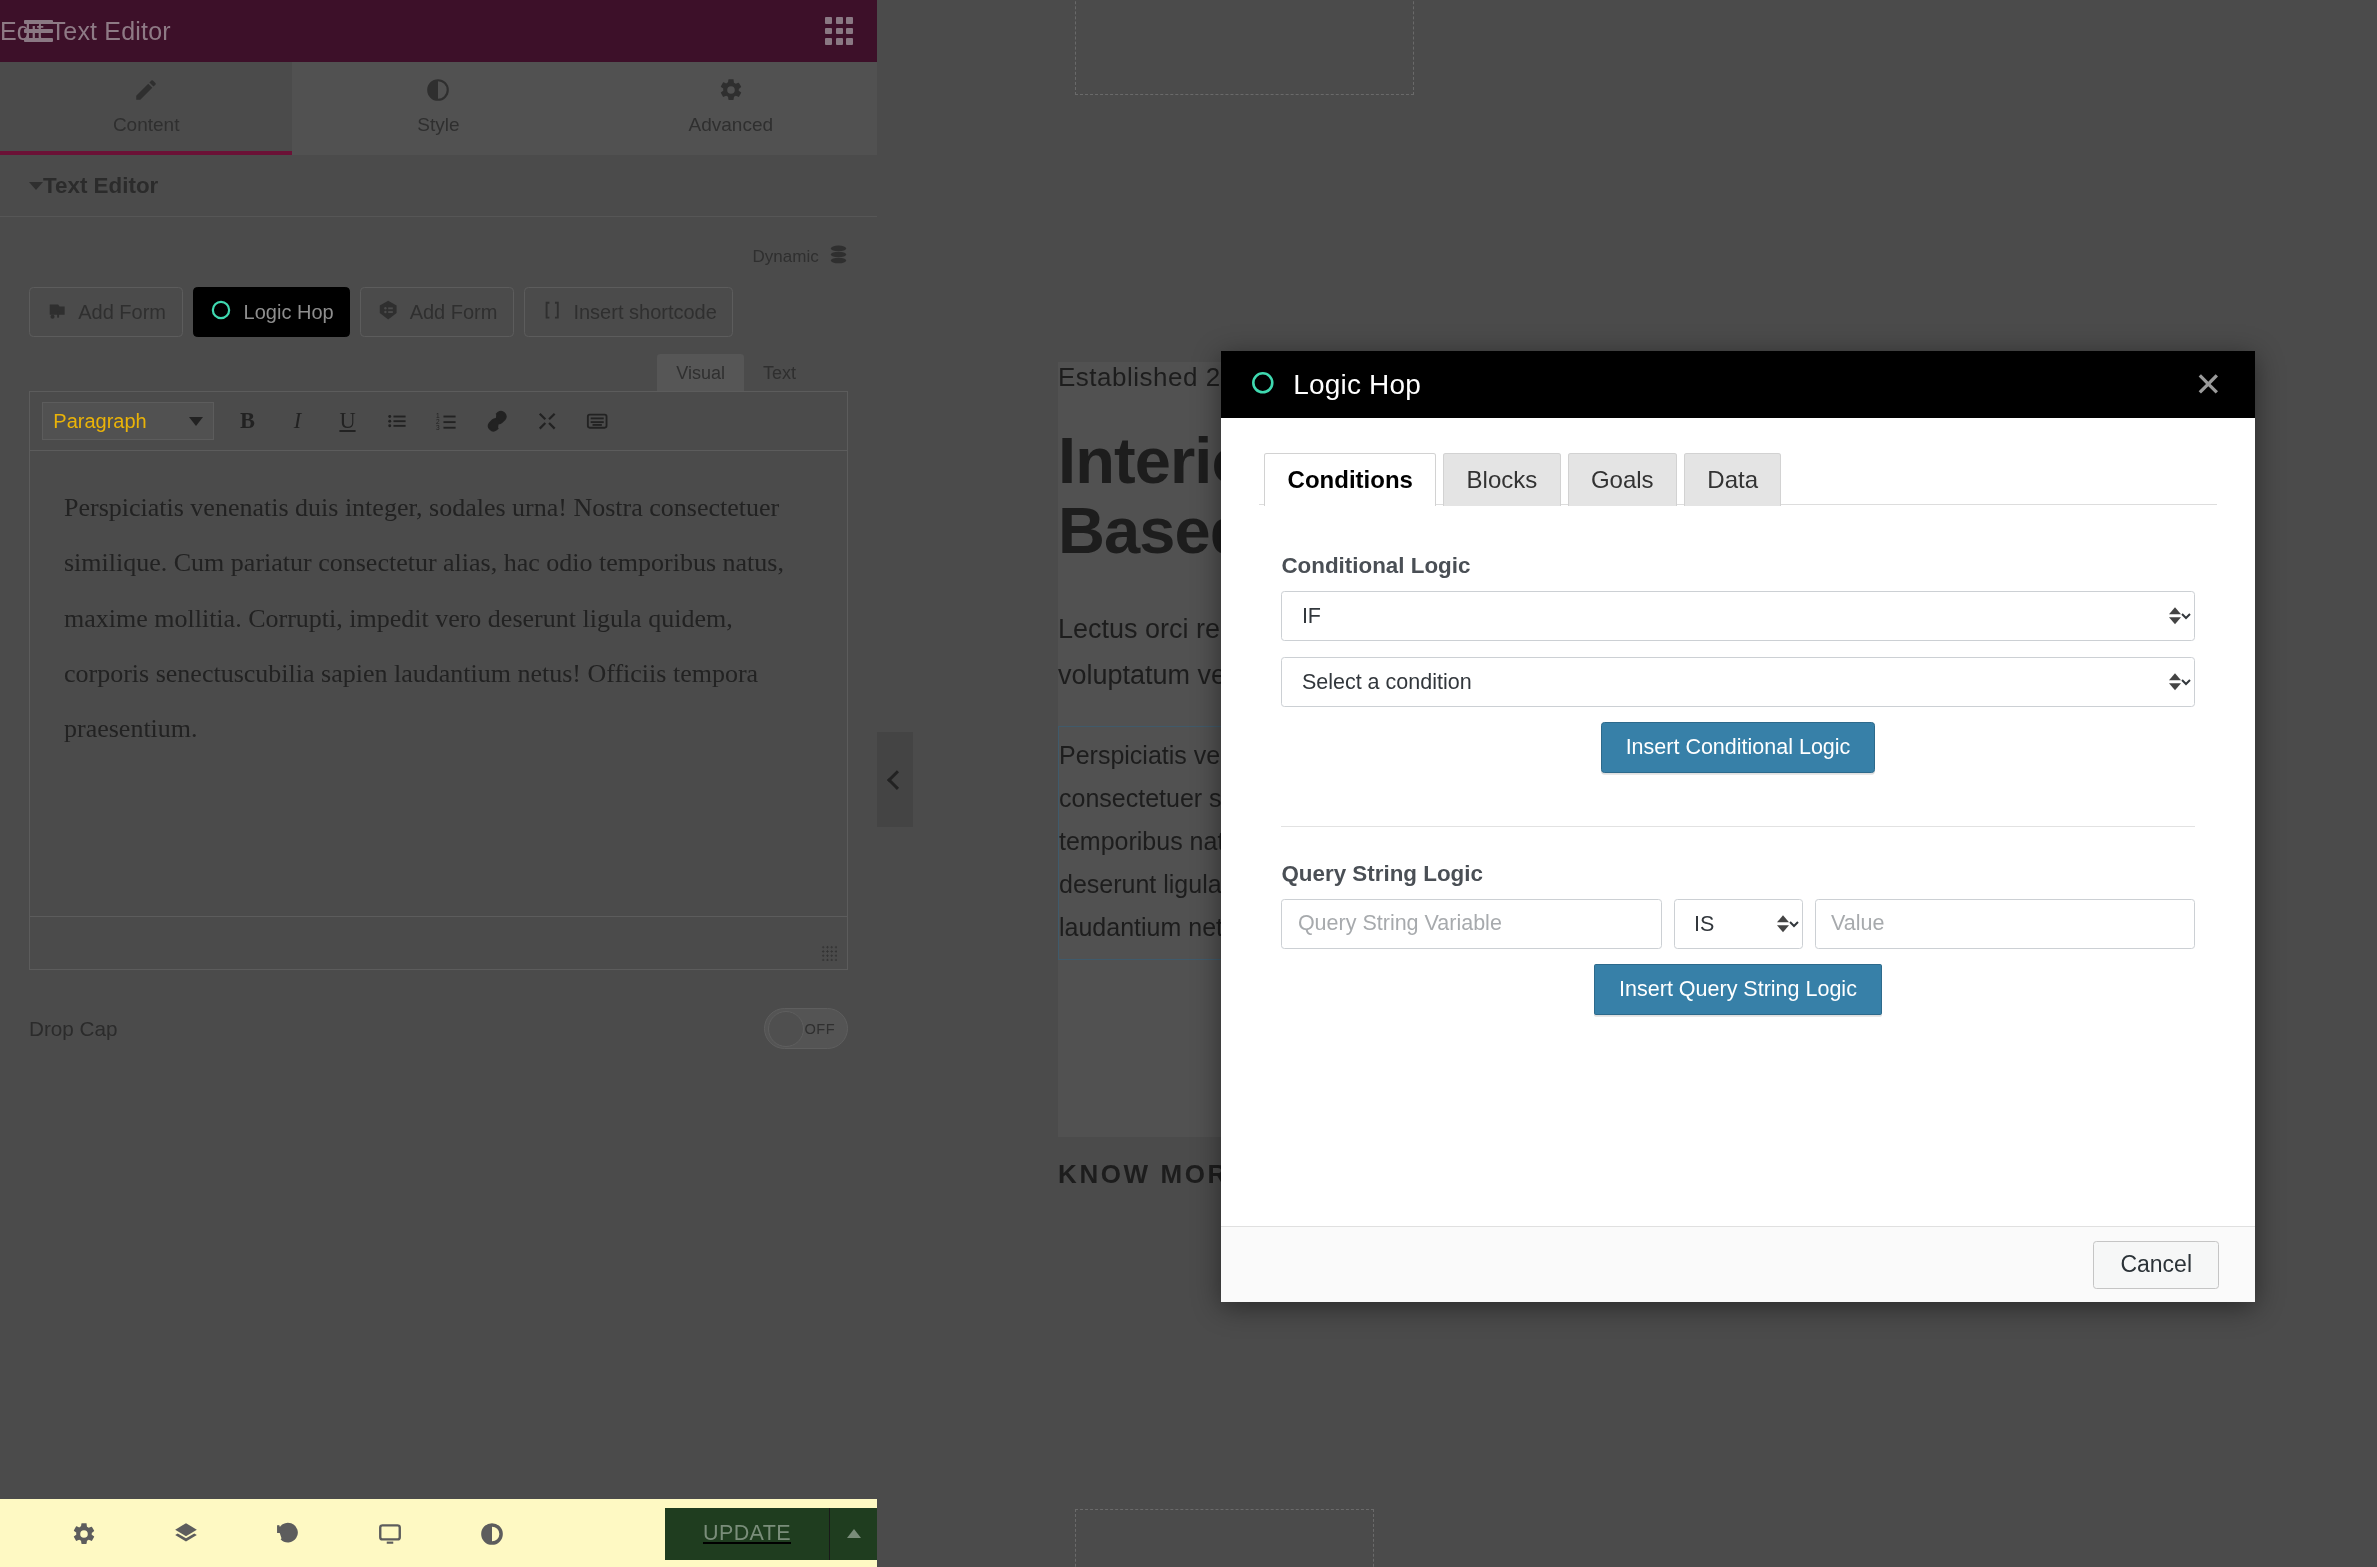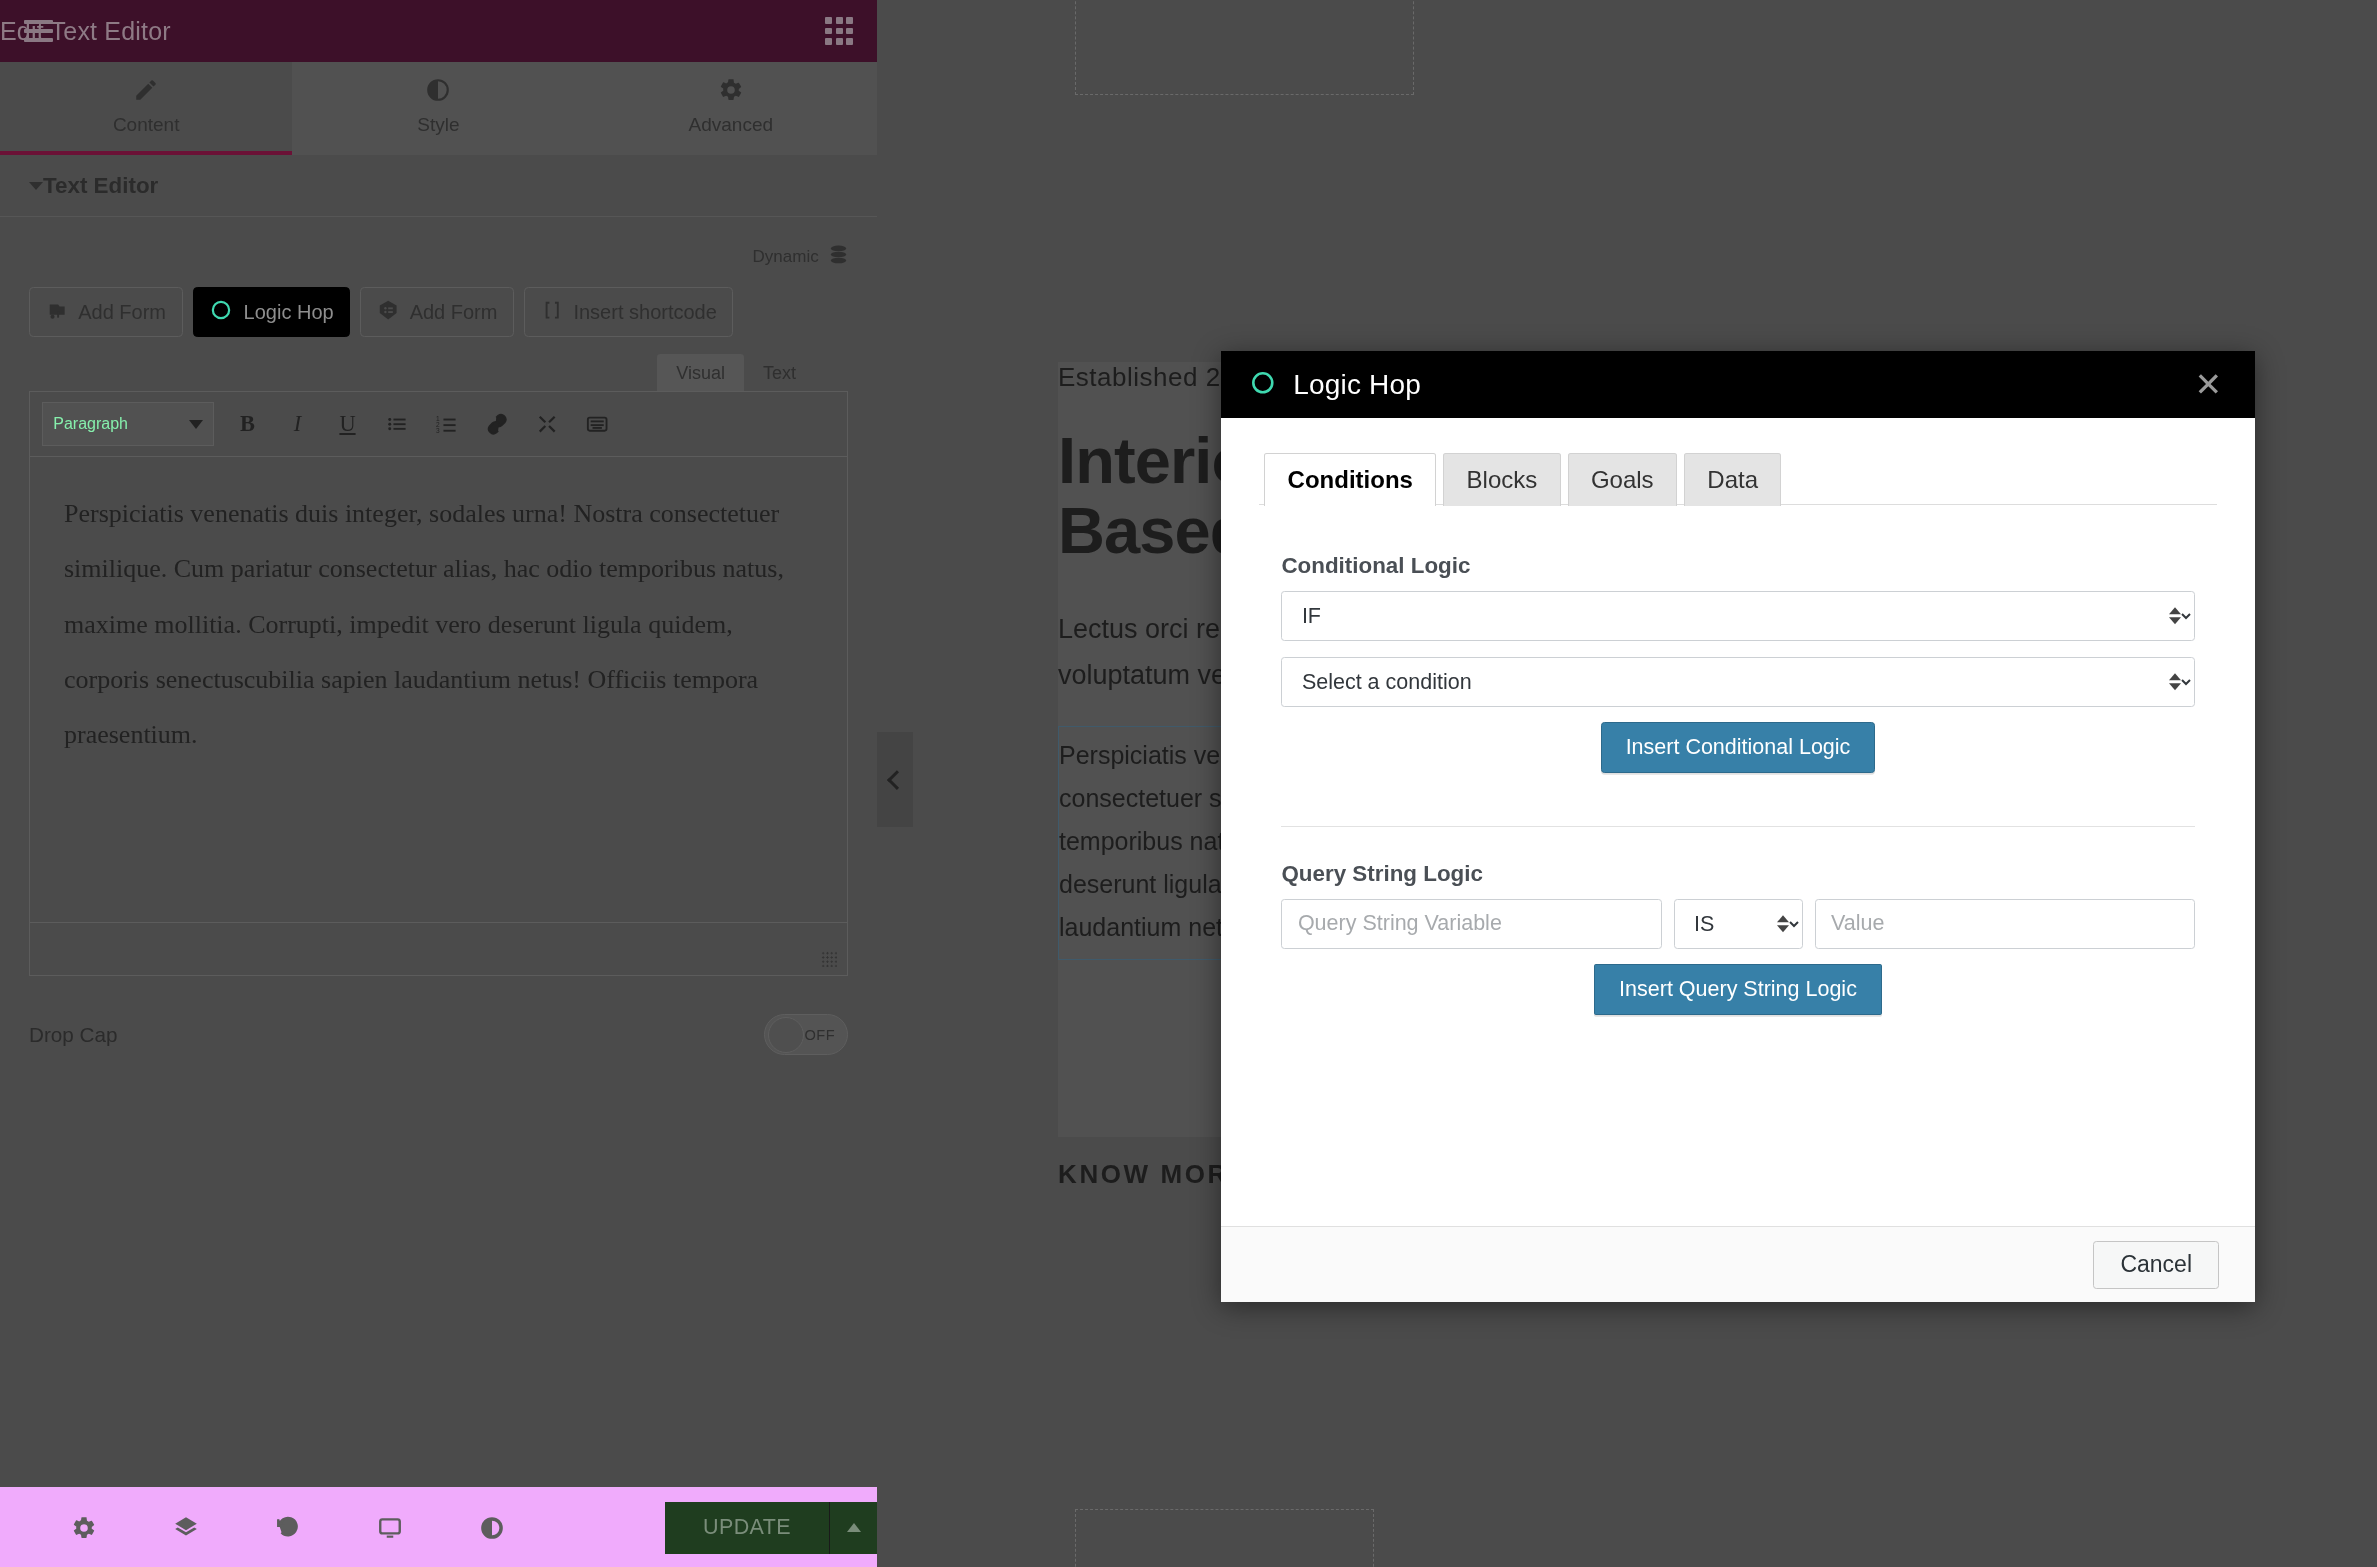--- a/index.html
+++ b/index.html
@@ -77,22 +77,22 @@
   .mbtn svg { flex: 0 0 auto; }
 
   .wp-tabs { display: flex; justify-content: flex-end; margin-top: 17px; padding-right: 33px; }
   .wp-tab { padding: 8.6px 19px 6.9px 19px; font-size: 18px; color: #2f2f2f; cursor: pointer; border-radius: 3.4px 3.4px 0 0; }
   .wp-tab.active { background: #565656; }
 
   .wp-editor { border: 0.9px solid #5c5c5c; background: #4b4b4b; }
   .wp-toolbar { display: flex; align-items: center; gap: 17px; padding: 10.3px 12px; border-bottom: 0.9px solid #5c5c5c; }
   .wp-select {
     display: inline-flex; align-items: center; justify-content: space-between;
-    width: 172px; height: 44px; padding: 0 10.3px;
-    border: 0.9px solid #5c5c5c; background: #515151; color: #86efac; font-size: 16px;
+    width: 172px; height: 38px; padding: 0 10.3px;
+    border: 0.9px solid #5c5c5c; background: #515151; color: #eab308; font-size: 20px;
     cursor: pointer;
   }
   .wp-select .tri { width: 0; height: 0; border-left: 7.8px solid transparent; border-right: 7.8px solid transparent; border-top: 9.5px solid #222; }
   .tbtn { width: 33px; height: 33px; display: flex; align-items: center; justify-content: center; color: #222; font-size: 22.4px; cursor: pointer; }
   .tbtn svg { fill: #222; }
 
   .wp-content { min-height: 465px; padding: 29px 34px; }
   .wp-content p { font-family: "Liberation Serif", serif; font-size: 26px; line-height: 2.12; color: #222; }
   .wp-statusbar { height: 53px; border-top: 0.9px solid #5c5c5c; position: relative; }
   .resize-grip { position: absolute; right: 10.3px; bottom: 8.6px; width: 15.5px; height: 15.5px;
@@ -104,22 +104,22 @@
   .toggle {
     width: 84px; height: 41px; border-radius: 20.7px; background: #545454;
     border: 0.9px solid #5e5e5e; display: flex; align-items: center; padding: 2.6px;
     position: relative; cursor: pointer;
   }
   .toggle .knob { width: 36px; height: 36px; border-radius: 50%; background: #4f4f4f; border: 0.9px solid #5e5e5e; }
   .toggle .off { position: absolute; right: 12px; font-size: 14.6px; color: #2f2f2f; letter-spacing: 0.4px; }
 
   
   .panel-footer {
-    height: 81px; background: #f0abfc; display: flex; align-items: center;
-    padding: 0 0 0 33px; gap: 0; flex: 0 0 auto;
+    height: 69px; background: #fef9c3; display: flex; align-items: center;
+    padding: 0 0 0 33px; gap: 0; flex: 0 0 auto; text-decoration: underline;
   }
   .foot-icon { width: 102px; display: flex; align-items: center; justify-content: center; cursor: pointer; }
   .foot-icon svg { fill: #5d5d5d; }
   .update-wrap { margin-left: auto; display: flex; height: 52px; margin-right: 0; }
   .update-btn {
     background: #1f3d1f; color: #7a8d7a; font-size: 21.5px; letter-spacing: 0.4px;
     padding: 0 38px; display: flex; align-items: center; cursor: pointer;
   }
   .update-caret {
     background: #1f3d1f; width: 48px; display: flex; align-items: center; justify-content: center;

